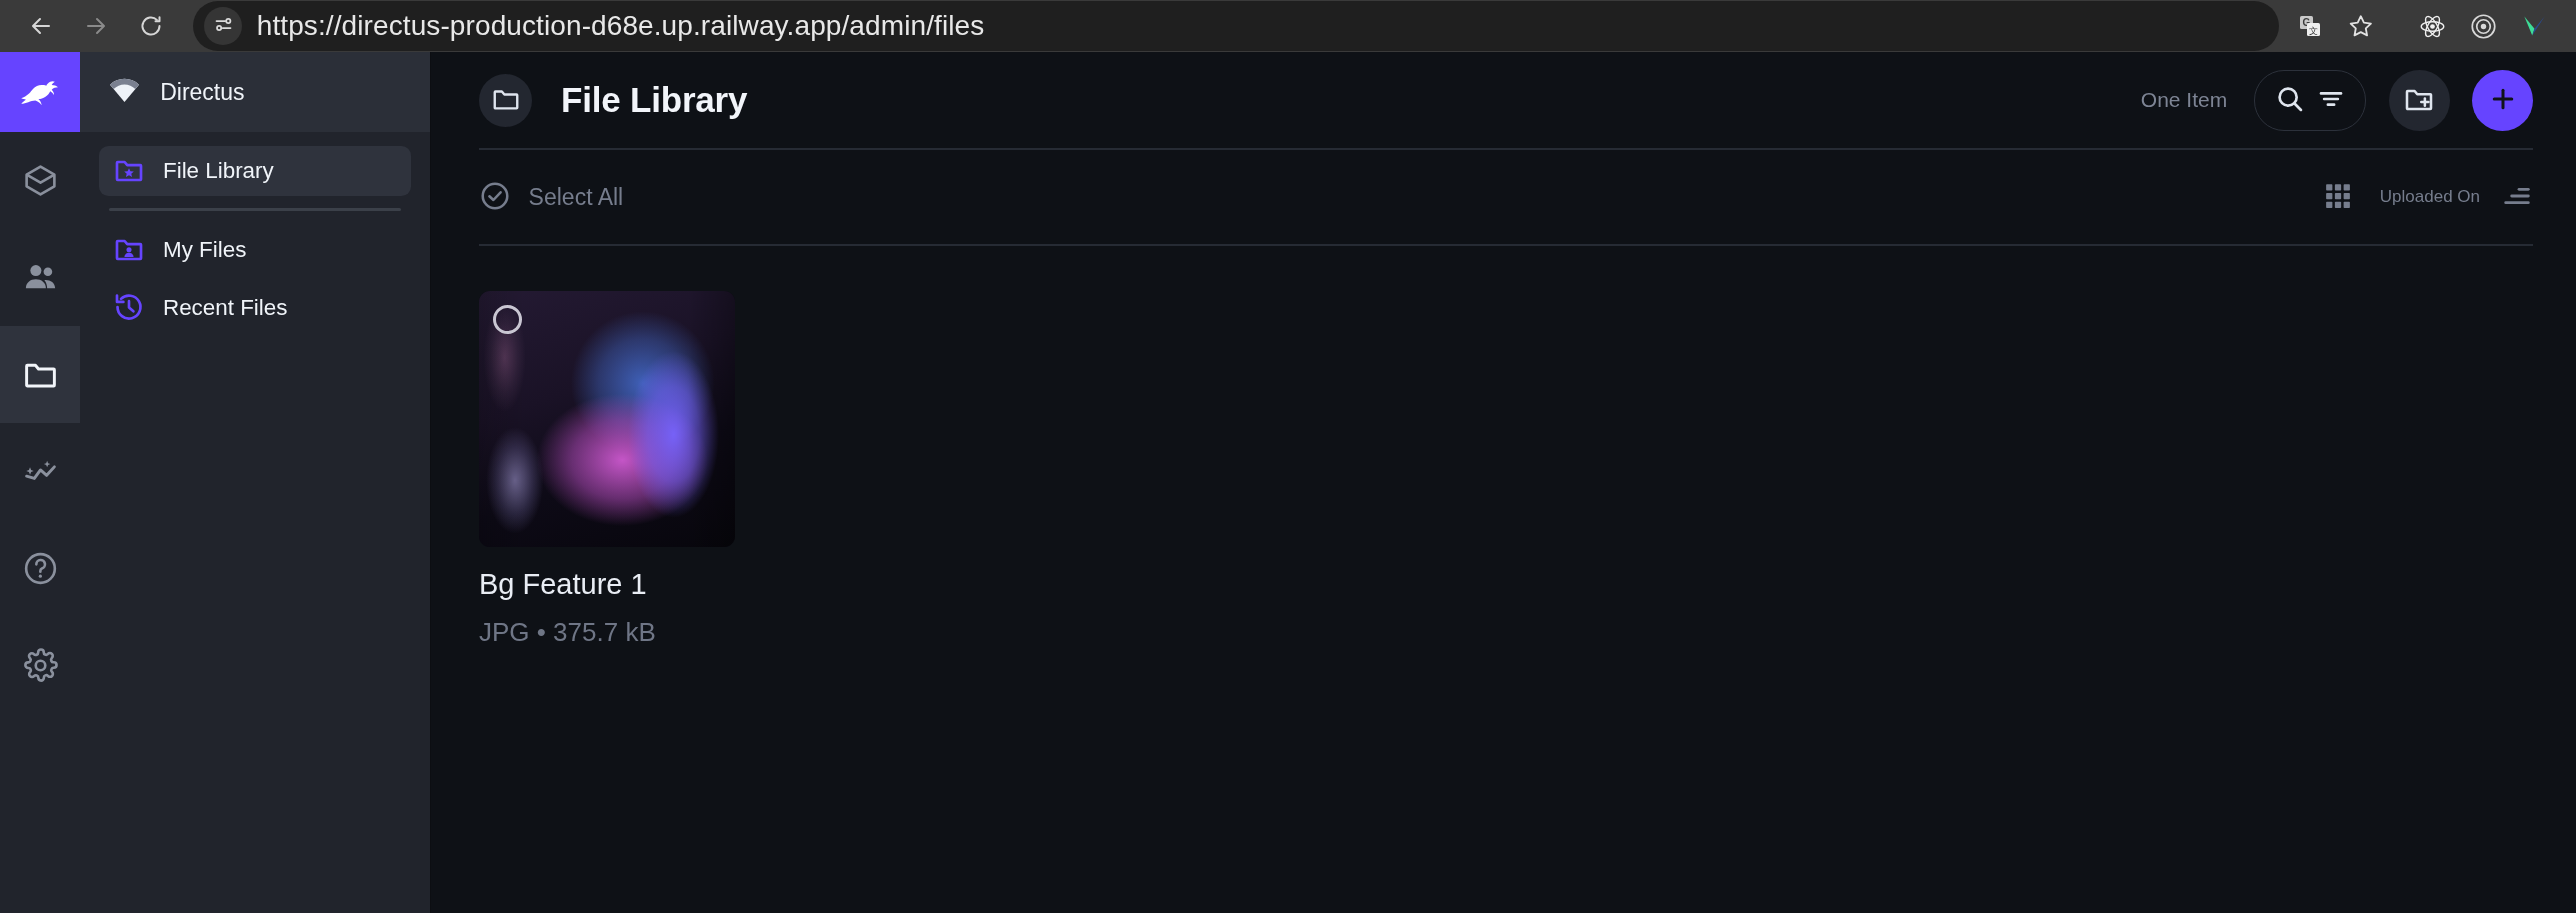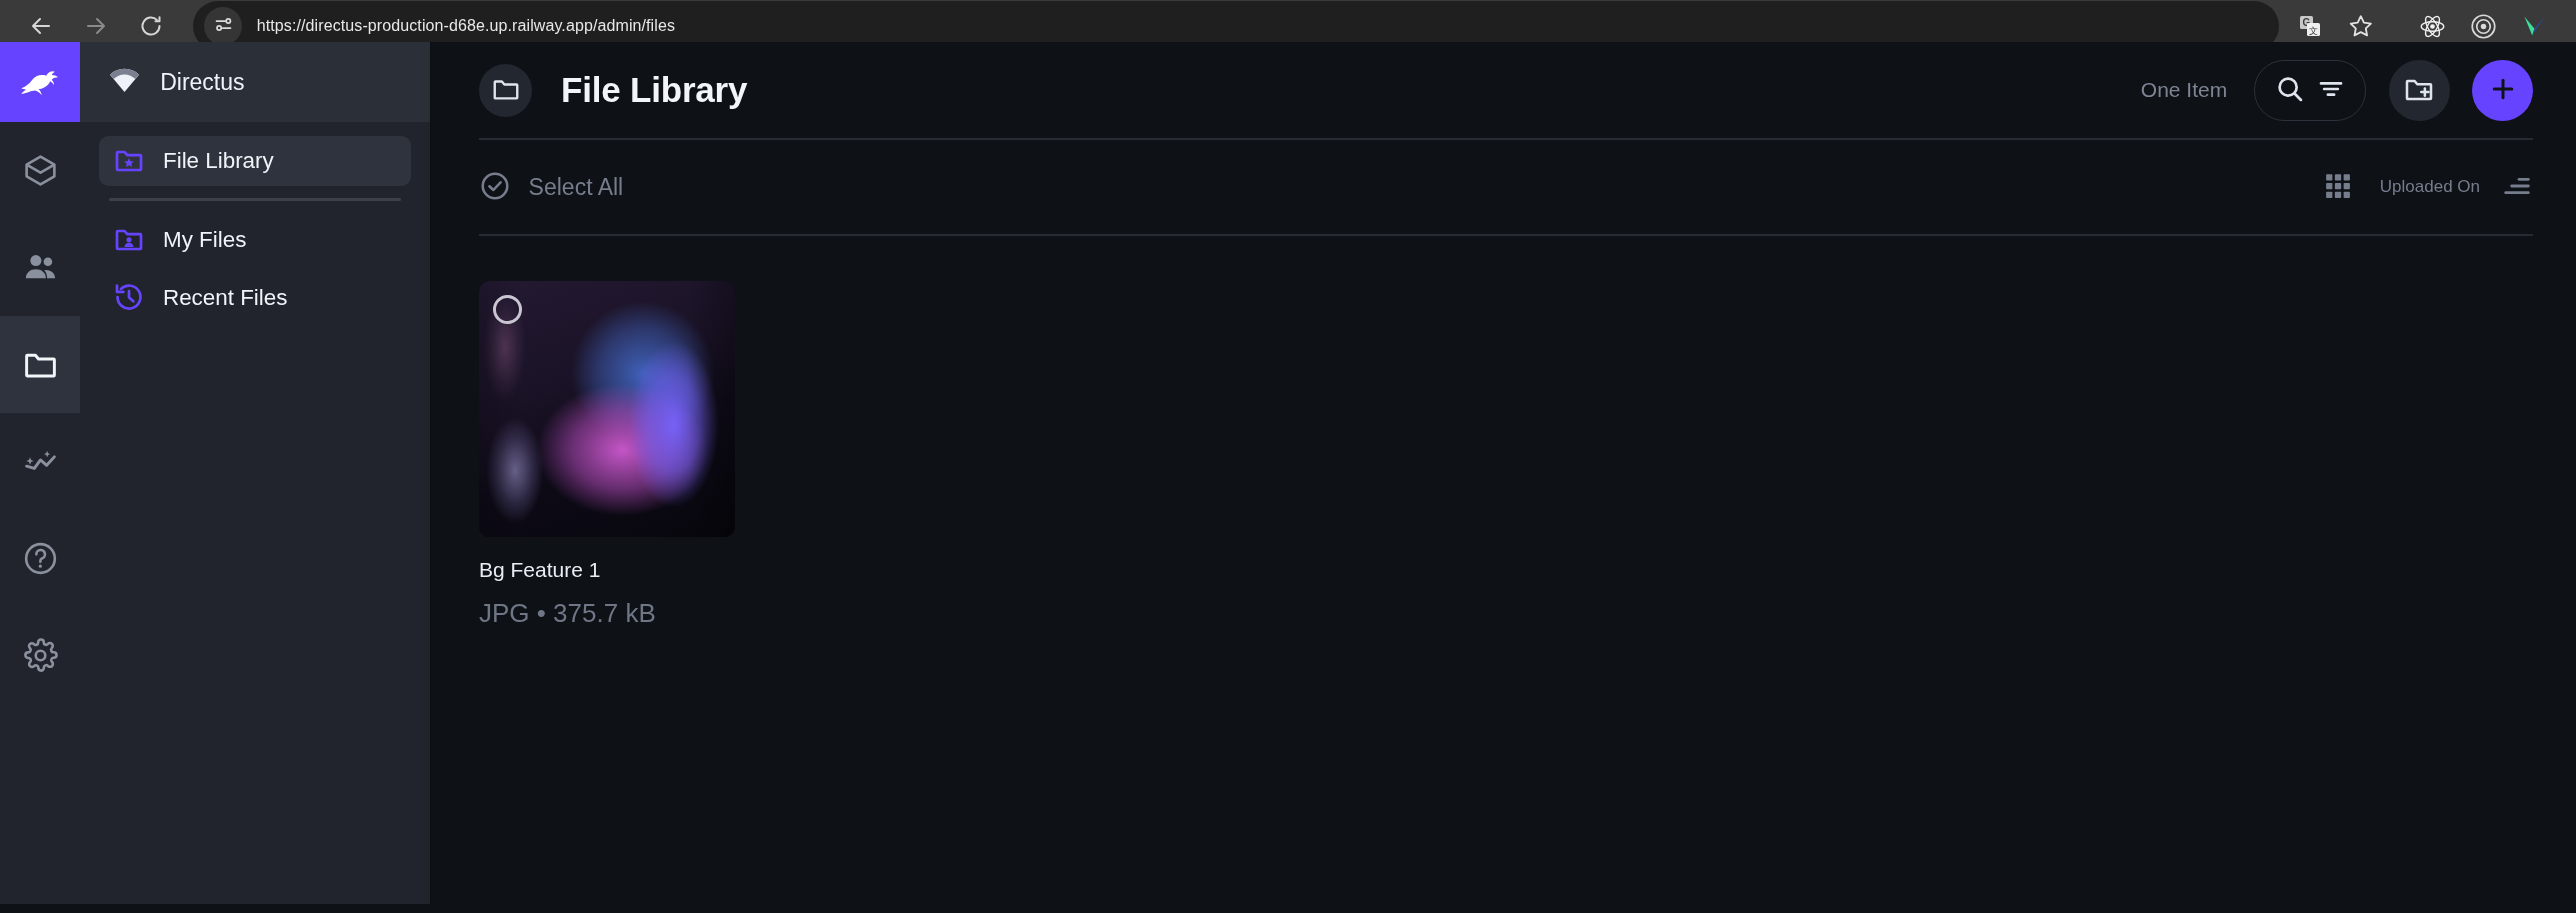--- a/index.html
+++ b/index.html
@@ -46,21 +46,21 @@
   }
   .site-info {
     width: 38px; height: 38px;
     border-radius: 50%;
     background: #353535;
     display: flex; align-items: center; justify-content: center;
     flex: 0 0 auto;
   }
   .omnibox-url {
     color: #e8e8e8;
-    font-size: 16px;
+    font-size: 28px;
     margin-left: 14.4px;
     white-space: nowrap;
     overflow: hidden;
     text-overflow: ellipsis;
     letter-spacing: 0.1px;
   }
   .ext-zone {
     display: flex;
     align-items: center;
     flex: 0 0 auto;
@@ -69,21 +69,21 @@
   .ext-btn {
     width: 51px; height: 50px;
     display: flex; align-items: center; justify-content: center;
     flex: 0 0 auto;
   }
   .ext-gap { width: 21px; flex: 0 0 auto; }
 
   
   .app {
     position: absolute;
-    top: 42px; left: 0;
+    top: 52px; left: 0;
     width: 2576px;
     height: 862px;
     display: flex;
   }
 
   
   .module-bar {
     width: 80px;
     height: 100%;
     background: #21242c;
@@ -276,21 +276,21 @@
   }
   .select-circle {
     position: absolute;
     top: 14.4px; left: 14.4px;
     width: 29px; height: 29px;
     border: 3.2px solid #c9c6d2;
     border-radius: 50%;
   }
   .file-name {
     color: #e9edf4;
-    font-size: 21px;
+    font-size: 29px;
     margin-top: 21px;
     white-space: nowrap;
     overflow: hidden;
     text-overflow: ellipsis;
   }
   .file-meta {
     color: #6f7686;
     font-size: 26px;
     margin-top: 16px;
   }

